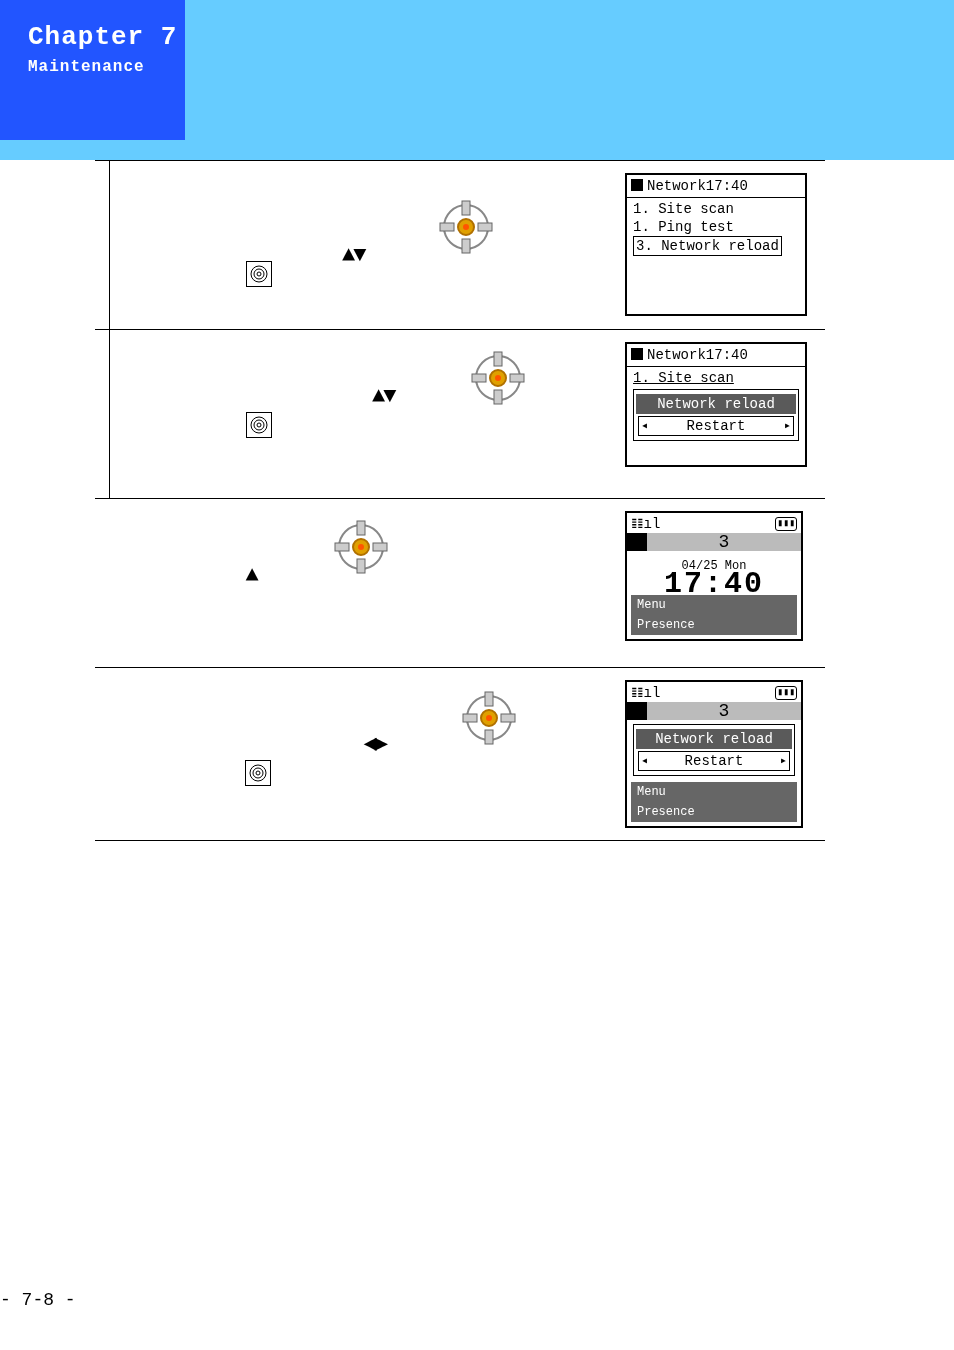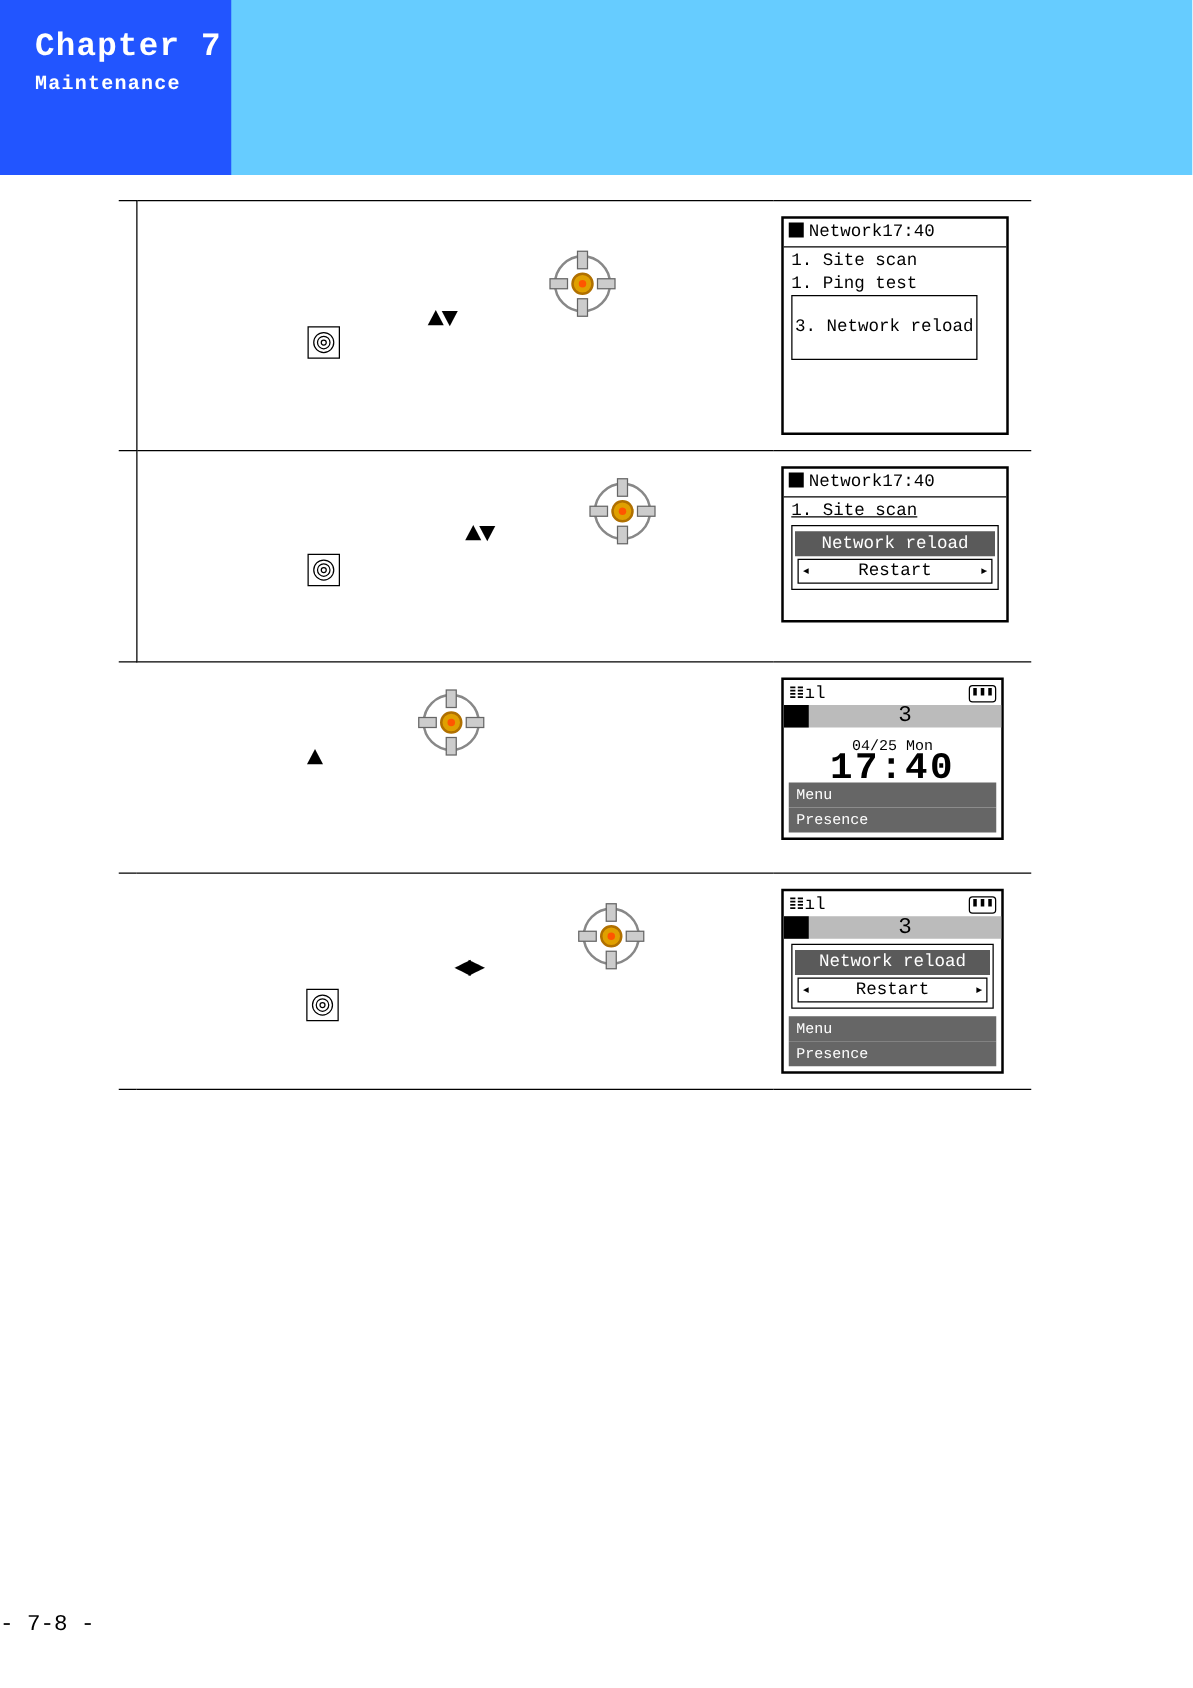--- a/index.html
+++ b/index.html
@@ -1,17 +1,17 @@
 <!DOCTYPE html>
 <html><head>
 <meta charset="utf-8">
 <style>
   html,body{margin:0;padding:0;font-family:"MS Gothic","Courier New",monospace;color:#000;}
   body{width:954px;height:1350px;position:relative;background:#fff;}
-  .header-band{position:absolute;left:0;top:0;width:954px;height:140px;background:#66ccff;}
+  .header-band{position:absolute;left:0;top:0;width:954px;height:160px;background:#66ccff;}
   .header-box{position:absolute;left:0;top:0;width:185px;height:140px;background:#2255ff;color:#fff;padding:22px 18px 0 28px;box-sizing:border-box;}
   .chapter-title{font-size:26px;font-weight:bold;letter-spacing:1px;white-space:pre;}
   .chapter-sub{font-size:16px;font-weight:bold;margin-top:6px;letter-spacing:1px;}
 
   .content{position:absolute;left:95px;top:160px;width:730px;}
   table.steps{border-collapse:collapse;width:100%;}
   table.steps td{border-top:1px solid #000;border-bottom:1px solid #000;vertical-align:top;padding:0;}
   table.steps td.L{width:14px;border-left:none;border-right:1px solid #000;}
   table.steps td.M{width:510px;border:none;border-top:1px solid #000;border-bottom:1px solid #000;position:relative;}
   table.steps td.R{width:206px;border:none;border-top:1px solid #000;border-bottom:1px solid #000;padding:12px 0;}
@@ -24,21 +24,21 @@
   .menukey{display:inline-block;width:24px;height:24px;border:1px solid #000;position:relative;vertical-align:middle;}
   .menukey svg{position:absolute;left:2px;top:2px;}
 
   .arrows{font-size:22px;letter-spacing:-2px;}
 
   
   .lcd{width:178px;border:2px solid #000;font-family:"MS Gothic","Courier New",monospace;font-size:14px;line-height:18px;position:relative;background:#fff;margin-left:6px;}
   .lcd .title-row{display:flex;justify-content:flex-start;border-bottom:1px solid #000;padding:2px 4px;}
   .lcd .title-row .sq{width:12px;height:12px;background:#000;display:inline-block;margin-right:4px;vertical-align:-1px;}
   .lcd .body{padding:2px 6px 6px 6px;font-family:Liberation Mono, monospace;}
-  .lcd .sel{border:1px solid #000;display:inline-block;padding:16px 2px;}
+  .lcd .sel{border:1px solid #000;display:inline-block;padding:0 2px;}
   .lcd .inv{background:#5a5a5a;color:#fff;padding:1px 4px;margin:2px 0;display:block;text-align:center;}
   .lcd .nav-row{display:flex;justify-content:space-between;align-items:center;border:1px solid #000;margin:2px 2px 2px 2px;padding:0 2px;}
   .lcd .nav-row .tri{font-size:12px;}
   .lcd .status{display:flex;justify-content:space-between;padding:2px 4px 0 4px;font-size:14px;align-items:center;}
   .lcd .digit-row{background:#bbb;color:#000;text-align:center;padding:0 0;display:flex;align-items:center;}
   .lcd .digit-row .icon{width:20px;height:18px;background:#000;}
   .lcd .big-time{font-size:30px;text-align:center;font-weight:bold;letter-spacing:2px;}
   .lcd .date{text-align:center;font-size:12px;padding-top:6px;}
   .lcd .softkeys{display:flex;justify-content:space-between;padding:2px 4px 4px 4px;flex-direction:column;}
   .lcd .soft{background:#666;color:#fff;font-size:12px;padding:1px 6px;}

